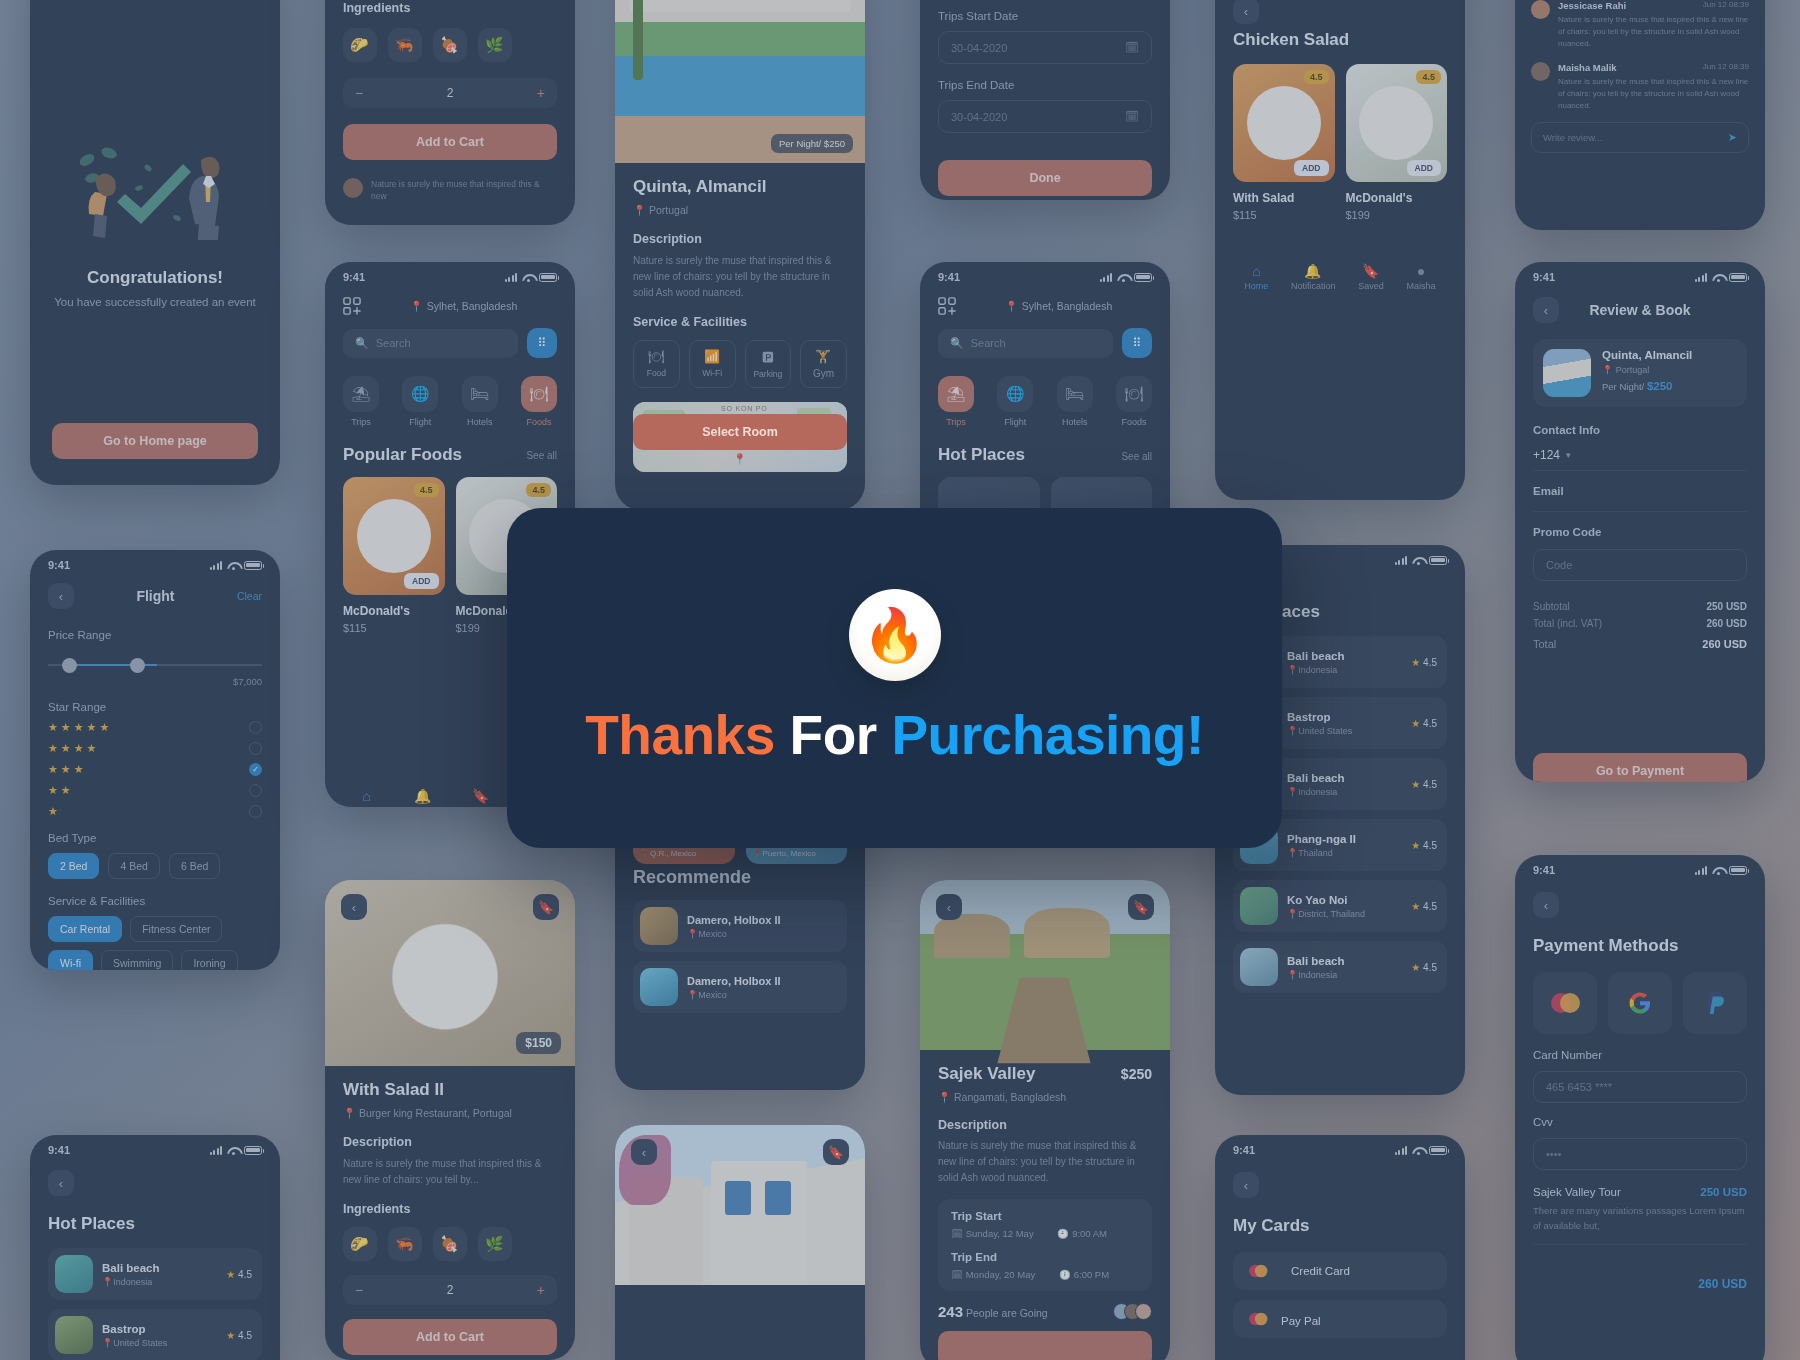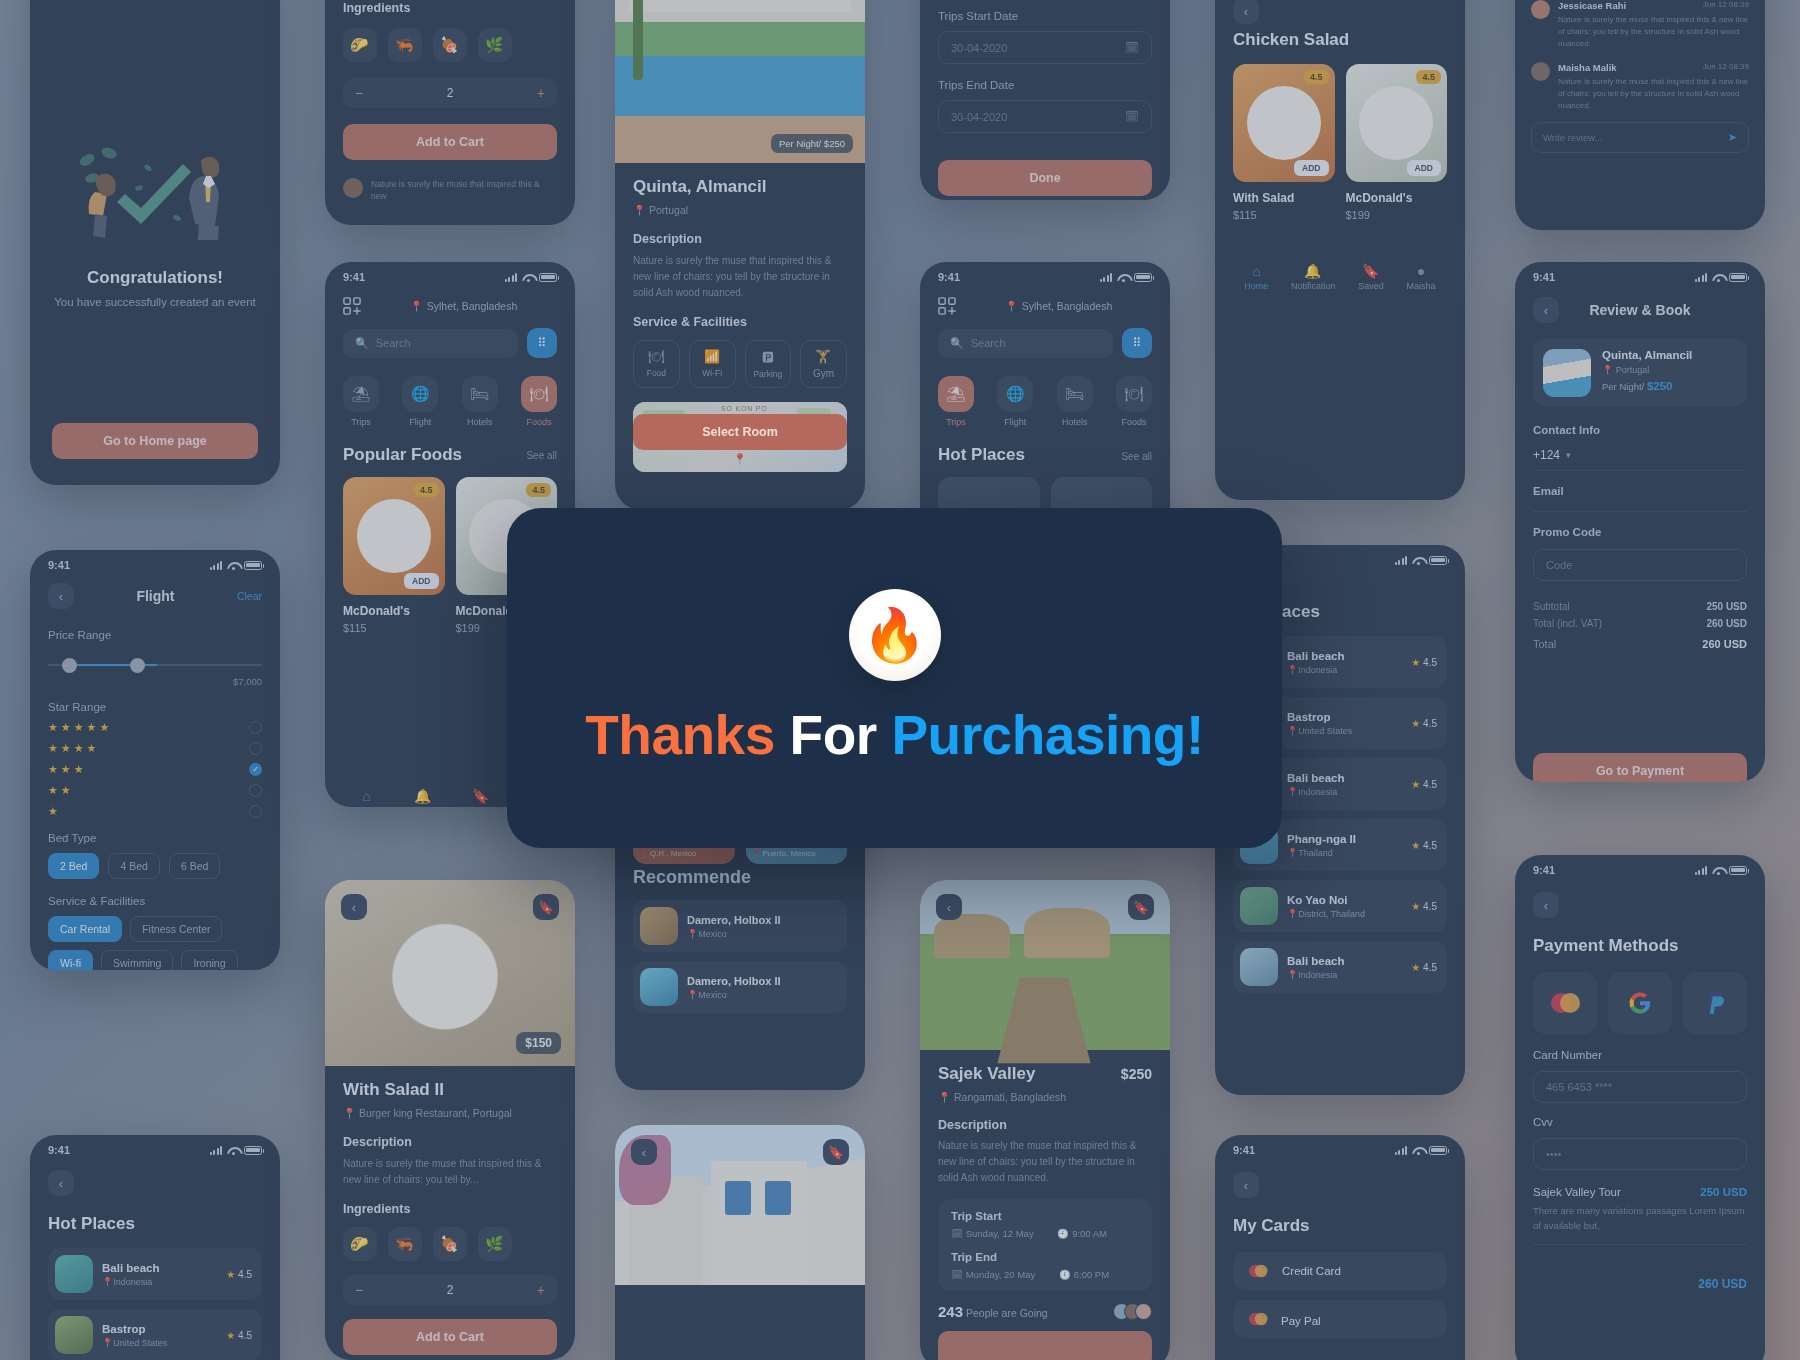--- a/index.html
+++ b/index.html
@@ -755,21 +755,21 @@
             <i></i>
           </span>
         <span class="wifi"></span>
         <span class="batt"></span>
       </span>
     </div>
     <div style="padding:14px 18px 0;">
       <div class="back-btn">‹</div>
       <div class="h-title" style="margin-top:18px;">My Cards</div>
       <div style="margin-top:16px;" id="cardList">
-          <div style="display:flex;align-items:center;gap:12px;background:#24344b;border-radius:12px;padding:11px 13px;margin-bottom:10px;">
+          <div style="display:flex;align-items:center;gap:21px;background:#24344b;border-radius:12px;padding:11px 13px;margin-bottom:10px;">
      <svg width="24" height="16" viewBox="0 0 38 24">
               <circle cx="15" cy="12" r="10" fill="#c5304a"></circle>
               <circle cx="24" cy="12" r="10" fill="#e8a33d" opacity=".9"></circle>
             </svg>
      <span style="font-size:11.5px;color:#dde4ee;">Credit Card</span>
    </div>
           <div style="display:flex;align-items:flex-end;gap:11px;background:#24344b;border-radius:12px;padding:11px 13px;margin-bottom:10px;">
      <svg width="24" height="16" viewBox="0 0 38 24">
               <circle cx="15" cy="12" r="10" fill="#c5304a"></circle>
               <circle cx="24" cy="12" r="10" fill="#e8a33d" opacity=".9"></circle>

